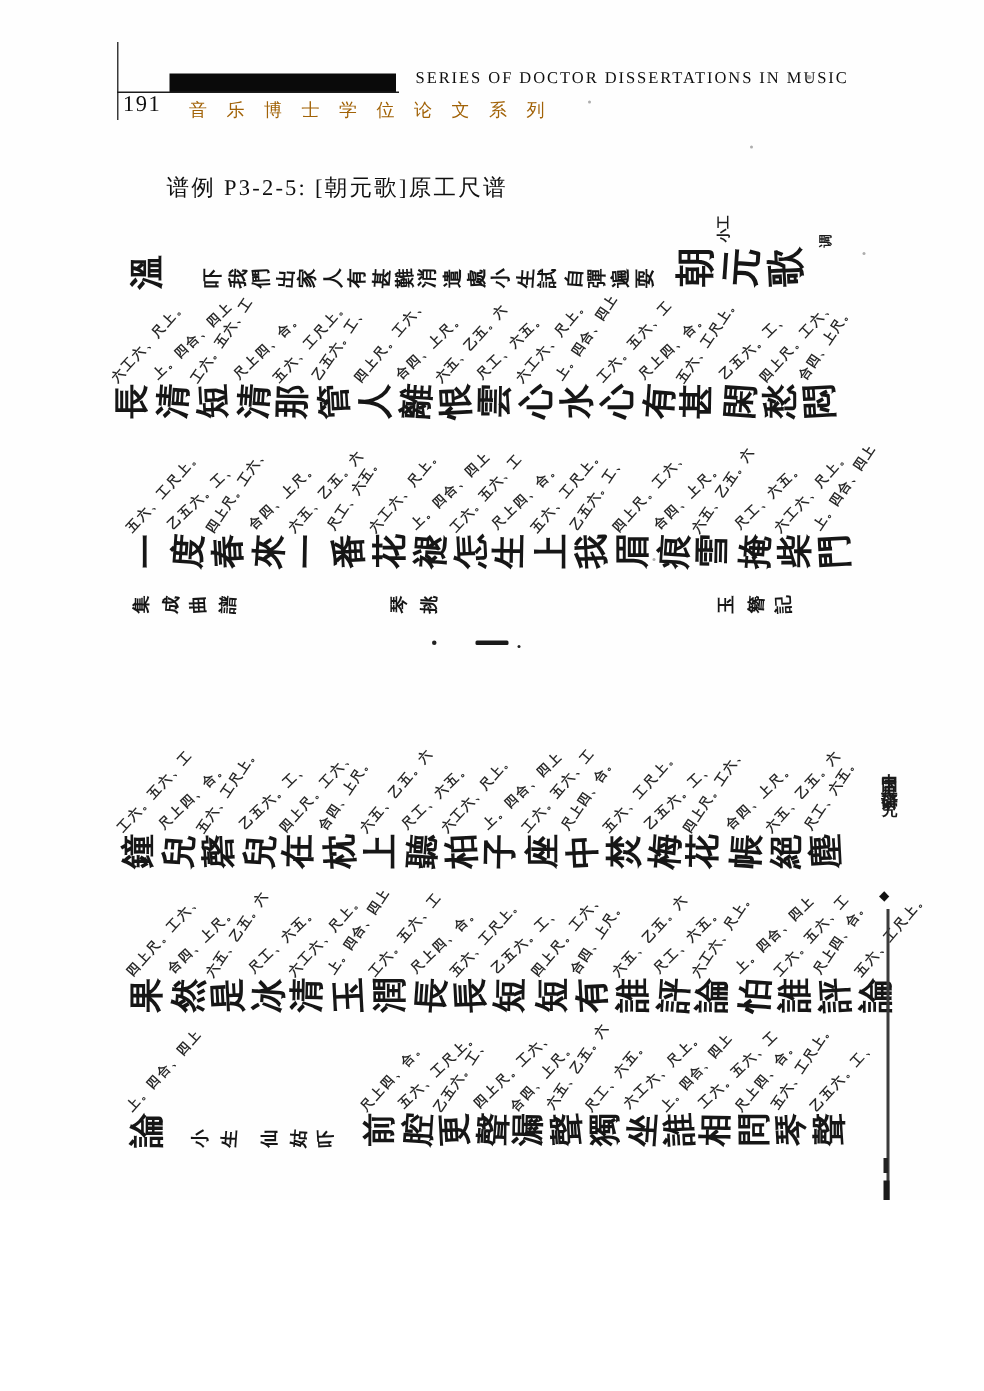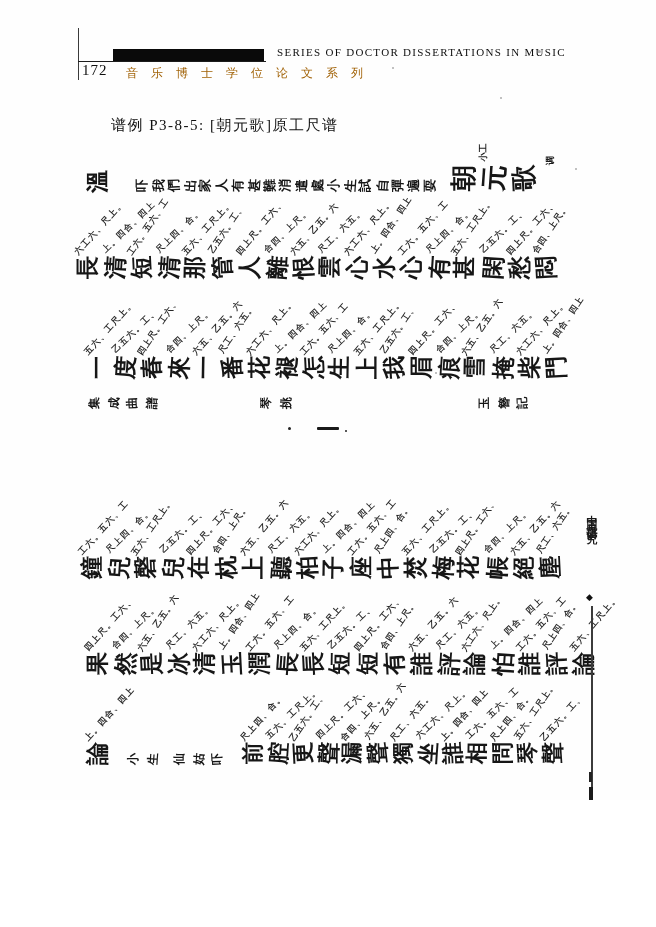--- a/index.html
+++ b/index.html
@@ -60,24 +60,24 @@
 </style>
 </head>
 <body>
 
 <div class="page">
 
   <div class="corner-vline"></div>
   <div class="black-bar"></div>
   <div class="hrule"></div>
   <div class="series-en">SERIES OF DOCTOR DISSERTATIONS IN MUSIC</div>
-  <div class="page-num">172</div>
+  <div class="page-num">191</div>
   <div class="series-zh">音 乐 博 士 学 位 论 文 系 列</div>
 
-  <div class="caption">谱例 P3-8-5: [朝元歌]原工尺谱</div>
+  <div class="caption">谱例 P3-2-5: [朝元歌]原工尺谱</div>
 
   <div class="score">
       <div class="srow" style="top: 158px; left: 84px;">
         <div class="seg big">
           <div class="cell">
             <span class="g">溫</span>
           </div>
         </div>
         <div class="seg med" style="margin-left: 22px;">
           <div class="cell">

